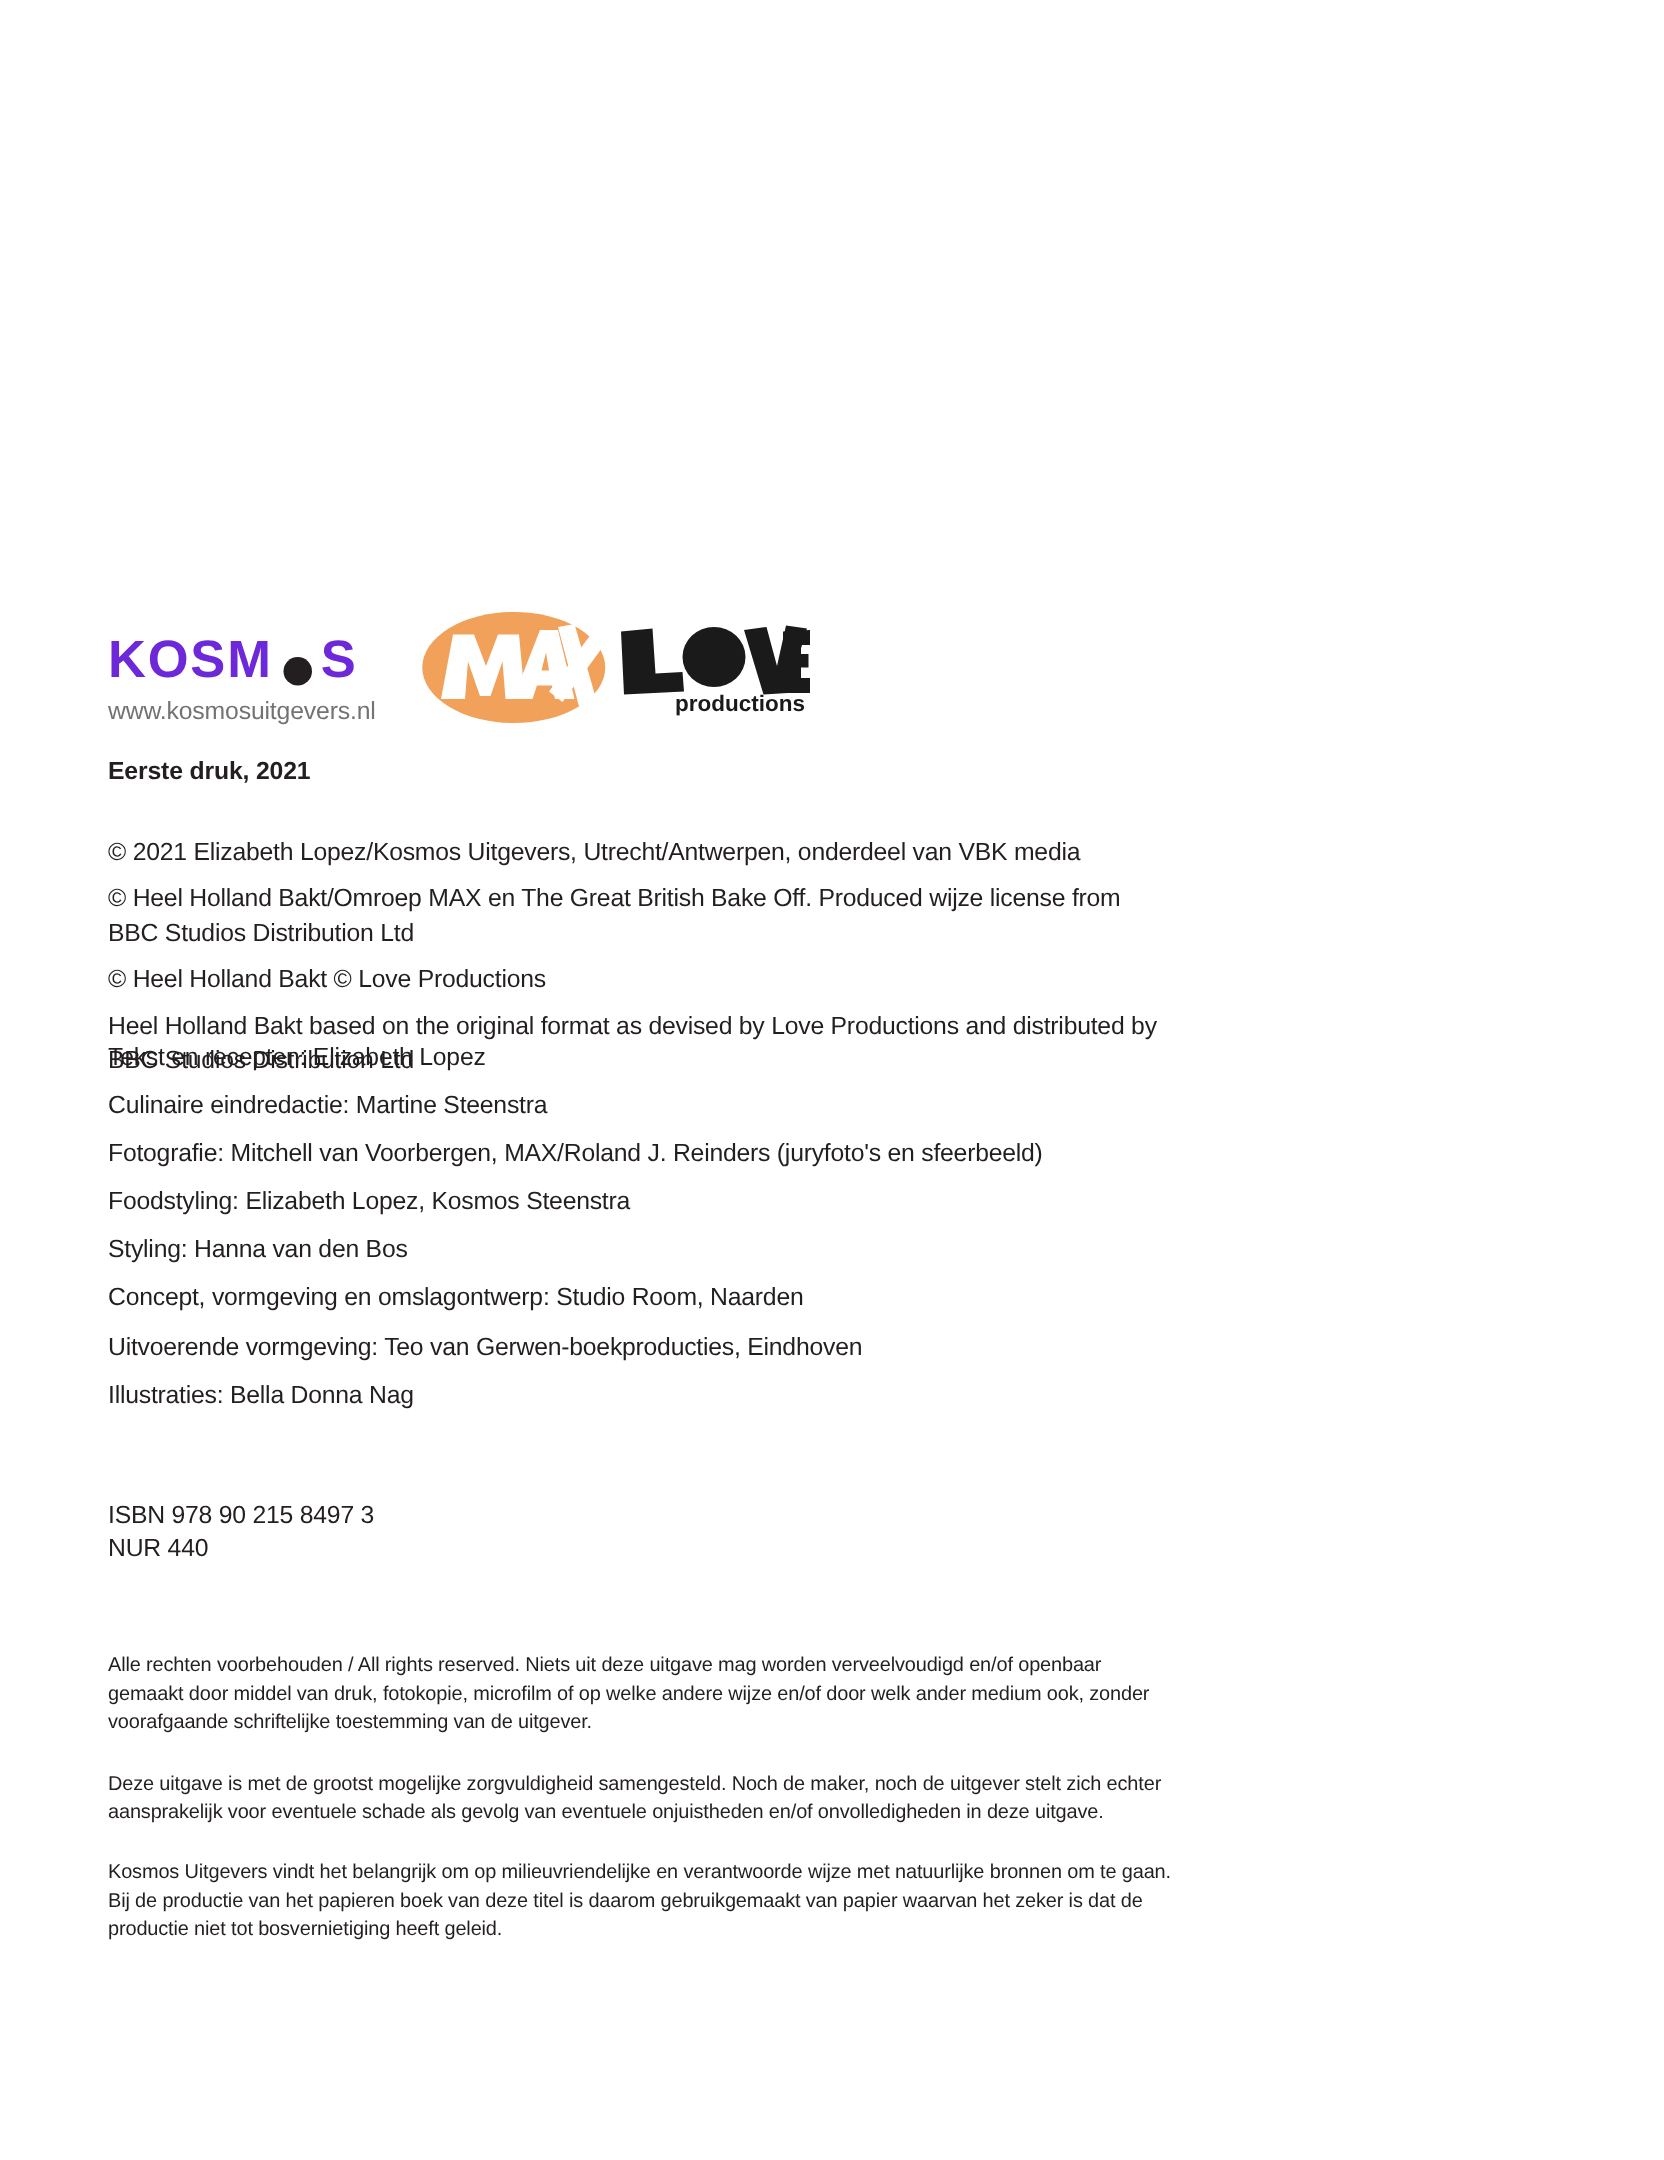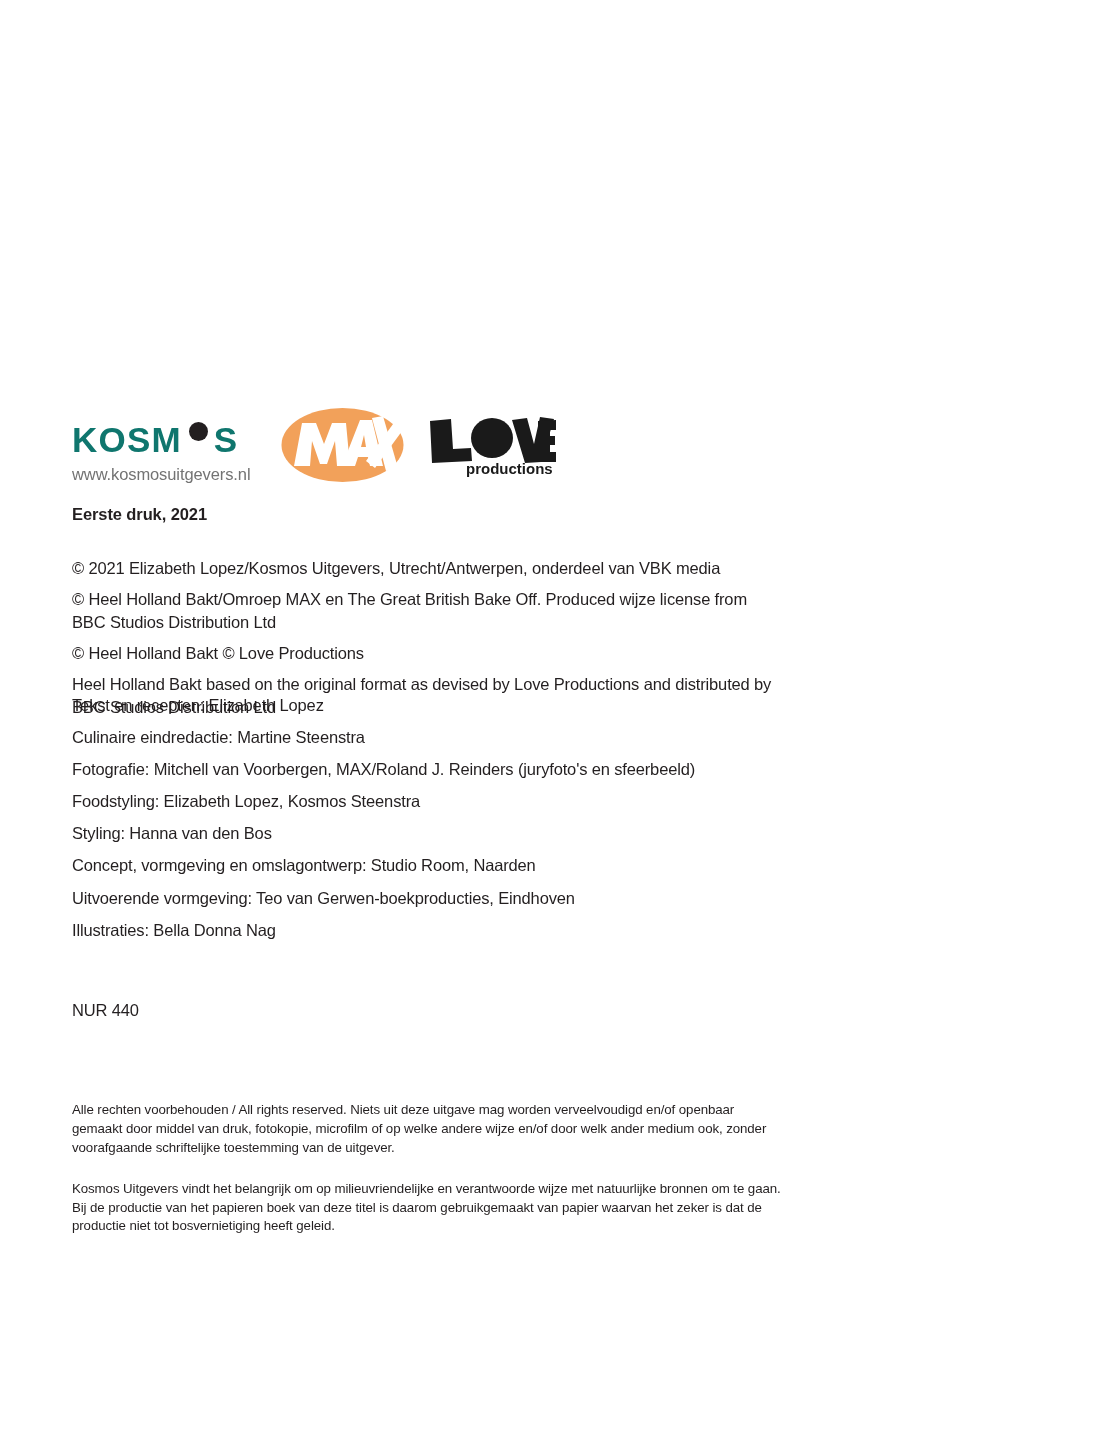--- a/index.html
+++ b/index.html
@@ -39,23 +39,23 @@
     left: 0;
     top: 18px;
     width: 235px;
   }
   .kosmos-word {
     font-family: "Liberation Sans", sans-serif;
     font-weight: bold;
     font-size: 35px;
     letter-spacing: 1.2px;
     line-height: 1;
-    color: #0f766e;
+    color: #6d28d9;
     display: flex;
-    align-items: flex-start;
+    align-items: flex-end;
     white-space: nowrap;
   }
   .kosmos-dot {
     display: inline-block;
     width: 19px;
     height: 19px;
     border-radius: 50%;
     background: #231f20;
     margin: 0 6px 0 7px;
     flex: none;
@@ -75,21 +75,21 @@
     left: 208px;
     top: 0px;
     width: 125px;
     height: 82px;
   }
   .max-logo svg { display: block; }
 
   
   .love-logo {
     position: absolute;
-    left: 354px;
+    left: 338px;
     top: 11px;
     width: 130px;
     height: 62px;
   }
   .love-logo svg { display: block; }
 
   
   .col {
     position: absolute;
     left: 72px;
@@ -198,21 +198,23 @@
     <p>Culinaire eindredactie: Martine Steenstra</p>
     <p>Fotografie: Mitchell van Voorbergen, MAX/Roland J. Reinders (juryfoto's en sfeerbeeld)</p>
     <p>Foodstyling: Elizabeth Lopez, Kosmos Steenstra</p>
     <p>Styling: Hanna van den Bos</p>
     <p>Concept, vormgeving en omslagontwerp: Studio Room, Naarden</p>
     <p>Uitvoerende vormgeving: Teo van Gerwen-boekproducties, Eindhoven</p>
     <p>Illustraties: Bella Donna Nag</p>
   </div>
 
   <div class="col isbn-block">
+    <p>ISBN 978 90 215 8497 3</p>
     <p>NUR 440</p>
   </div>
 
   <div class="col legal-block">
     <p>Alle rechten voorbehouden / All rights reserved. Niets uit deze uitgave mag worden verveelvoudigd en/of openbaar gemaakt door middel van druk, fotokopie, microfilm of op welke andere wijze en/of door welk ander medium ook, zonder voorafgaande schriftelijke toestemming van de uitgever.</p>
+    <p>Deze uitgave is met de grootst mogelijke zorgvuldigheid samengesteld. Noch de maker, noch de uitgever stelt zich echter aansprakelijk voor eventuele schade als gevolg van eventuele onjuistheden en/of onvolledigheden in deze uitgave.</p>
     <p>Kosmos Uitgevers vindt het belangrijk om op milieuvriendelijke en verantwoorde wijze met natuurlijke bronnen om te gaan. Bij de productie van het papieren boek van deze titel is daarom gebruikgemaakt van papier waarvan het zeker is dat de productie niet tot bosvernietiging heeft geleid.</p>
   </div>
 
 </div>
 
 </body></html>

